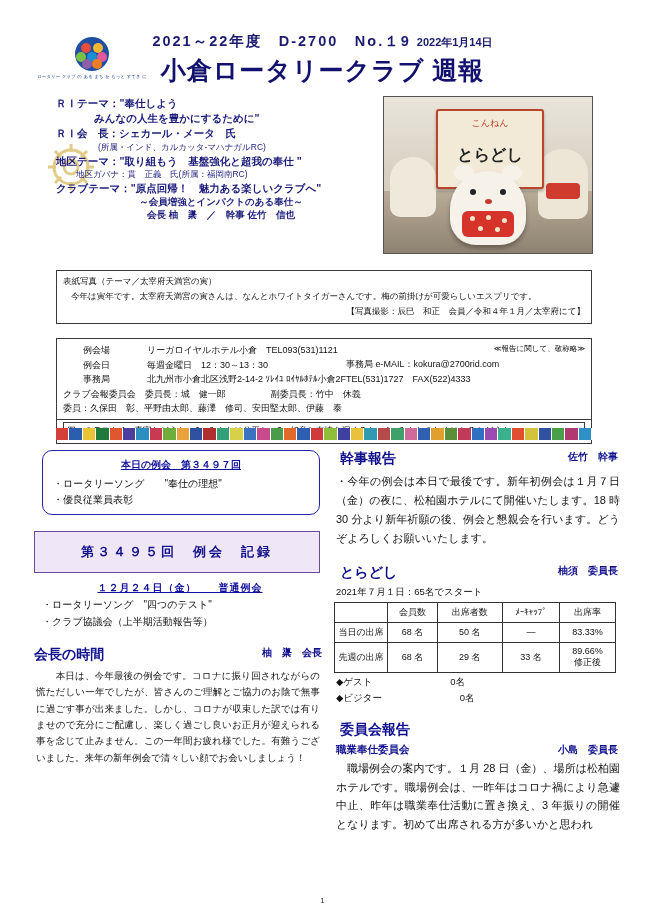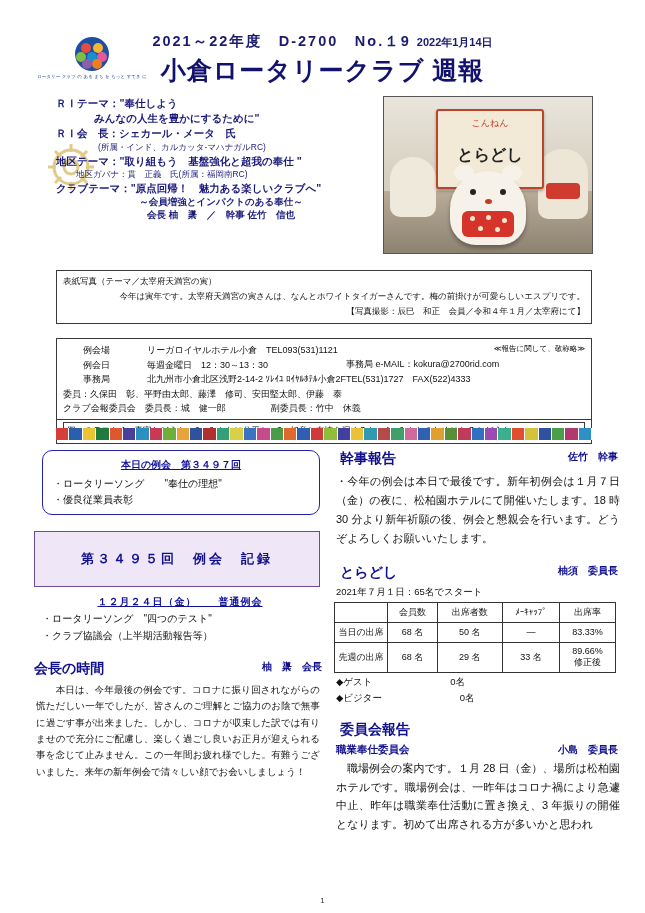--- a/index.html
+++ b/index.html
@@ -73,21 +73,21 @@
   .photo .catl{position:absolute;left:6px;top:60px;width:46px;height:60px;background:#efe9dc;border-radius:22px 22px 10px 10px;}
   .photo .catr{position:absolute;right:4px;top:52px;width:50px;height:70px;background:#ede6d7;border-radius:24px 24px 10px 10px;}
   .photo .catr .red{position:absolute;left:8px;top:34px;width:34px;height:16px;background:#cf3b2c;border-radius:4px;}
 
   
   .cap-box{
     position:absolute;left:56px;top:270px;width:536px;border:1px solid #3a3a3a;
     padding:4px 6px;box-sizing:border-box;font-size:8.5px;line-height:1.55;color:#111;
   }
   .cap-box .cap-title{margin-bottom:2px;}
-  .cap-box .cap-body{text-indent:8px;text-align:right;}
+  .cap-box .cap-body{text-indent:8px;}
   .cap-box .cap-credit{text-align:right;margin-top:2px;}
 
   
   .info-box{
     position:absolute;left:56px;top:338px;width:536px;border:1px solid #3a3a3a;
     box-sizing:border-box;padding:4px 6px 2px;font-size:9px;line-height:1.62;color:#111;
   }
   .info-box .note{float:right;font-size:7.5px;}
   .info-box .two{display:flex;}
   .info-box .two .l{width:292px;margin-left:20px;}
@@ -107,21 +107,21 @@
   .lcol{position:absolute;left:28px;top:450px;width:300px;}
   .rcol{position:absolute;left:334px;top:450px;width:290px;}
 
   .box-oval{
     border:1px solid #2222aa;border-radius:10px;padding:6px 10px;margin:0 8px 0 14px;
     font-size:10px;line-height:1.6;color:#111;
   }
   .box-oval .tt{text-align:center;font-weight:bold;text-decoration:underline;color:#11119b;margin-bottom:3px;}
   .purple-bar{
     margin:16px 8px 0 6px;background:#efe6f7;border:1px solid #6a4a9a;
-    text-align:center;font-size:13px;font-weight:bold;color:#12128c;padding:18px 0;
+    text-align:center;font-size:13px;font-weight:bold;color:#12128c;padding:11px 0;
     letter-spacing:3px;
   }
   .purple-body{margin:6px 10px 0 14px;font-size:10px;line-height:1.7;color:#111;}
   .purple-body .u{text-align:center;text-decoration:underline;color:#11119b;font-weight:bold;letter-spacing:1px;}
 
   .sec-h{
     font-size:14px;font-weight:bold;color:#10108e;margin:16px 0 4px 6px;
   }
   .sec-h .who{float:right;font-size:10px;color:#10108e;margin-right:6px;font-weight:bold;}
   .body-p{font-size:9.5px;line-height:1.72;color:#111;margin:0 8px 8px 8px;text-indent:10px;text-align:justify;}
@@ -254,22 +254,22 @@
         </div>
       </div>
       <div class="r">
         <div class="row" style="height:14px"></div>
         <div class="row">
           <span>事務局 e-MAIL</span>：<span>kokura@2700rid.com</span>
         </div>
         <div class="row">TEL(531)1727　FAX(522)4333</div>
       </div>
     </div>
+    <div class="row">クラブ会報委員会　委員長：城　健一郎　　　　　副委員長：竹中　休義</div>
     <div class="row">委員：久保田　彰、平野由太郎、藤澤　修司、安田堅太郎、伊藤　泰</div>
-    <div class="row">クラブ会報委員会　委員長：城　健一郎　　　　　副委員長：竹中　休義</div>
     <div class="tests">
       <div class="tests-inner">四つのテスト 1．真実かどうか　2．みんなに公平か　3．好意と友情を深めるか　4．みんなのためになるかどうか</div>
     </div>
   </div>
 
   <div class="flags">
     <span style="background:#d43f3a"></span>
       <span style="background:#2b5fae"></span>
       <span style="background:#eac435"></span>
     <span style="background:#1f7a3d"></span>

